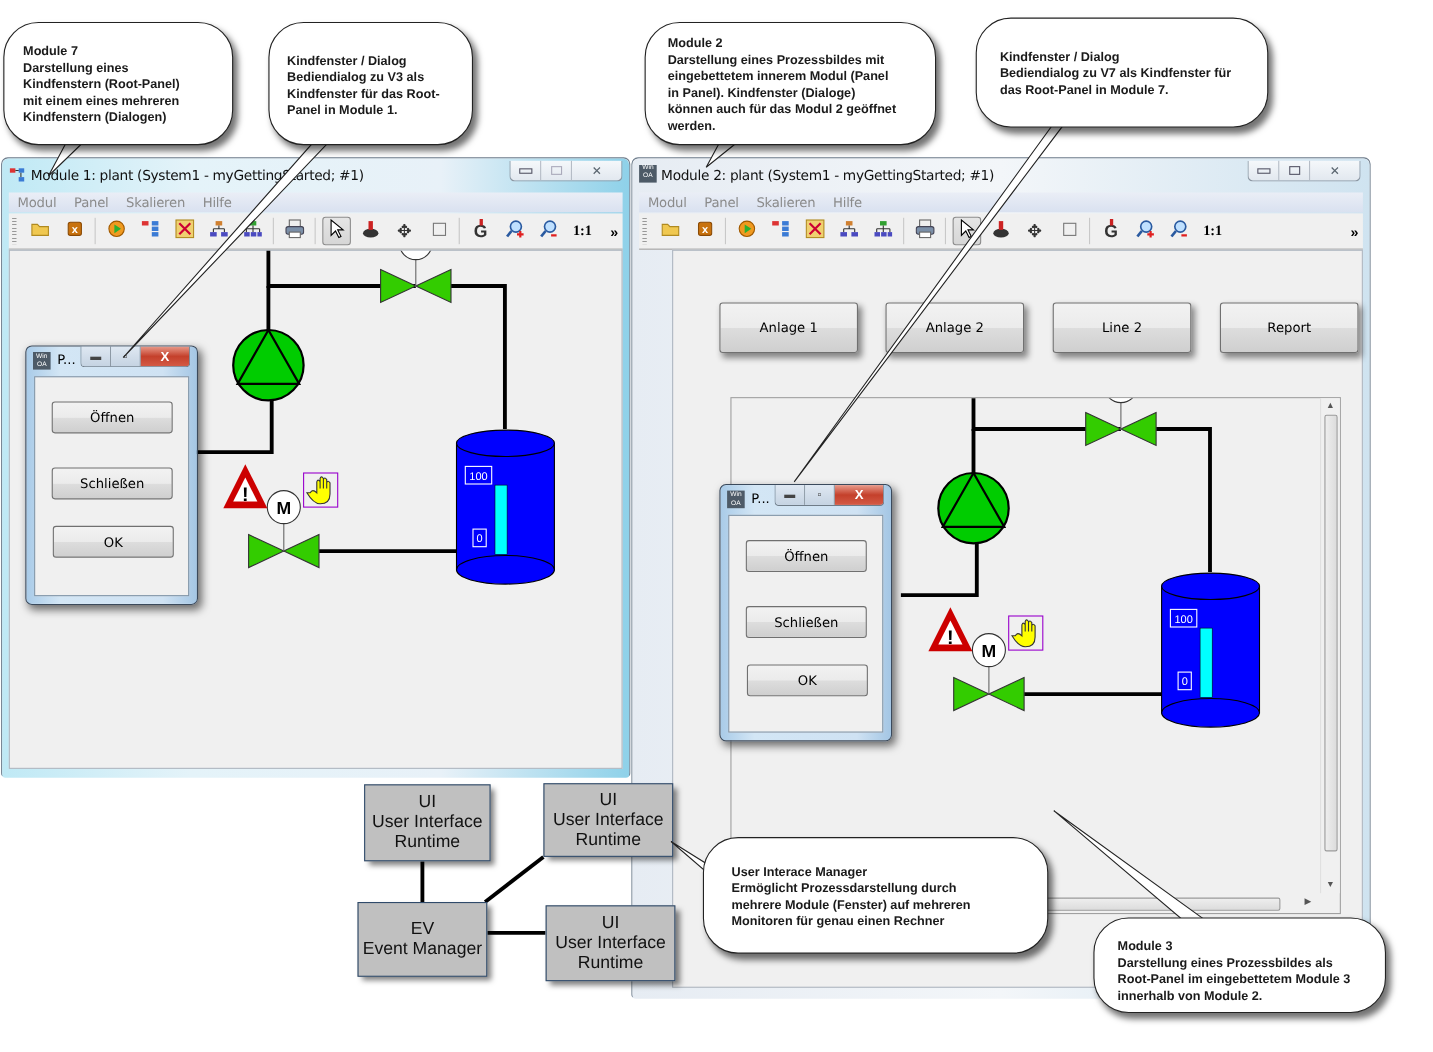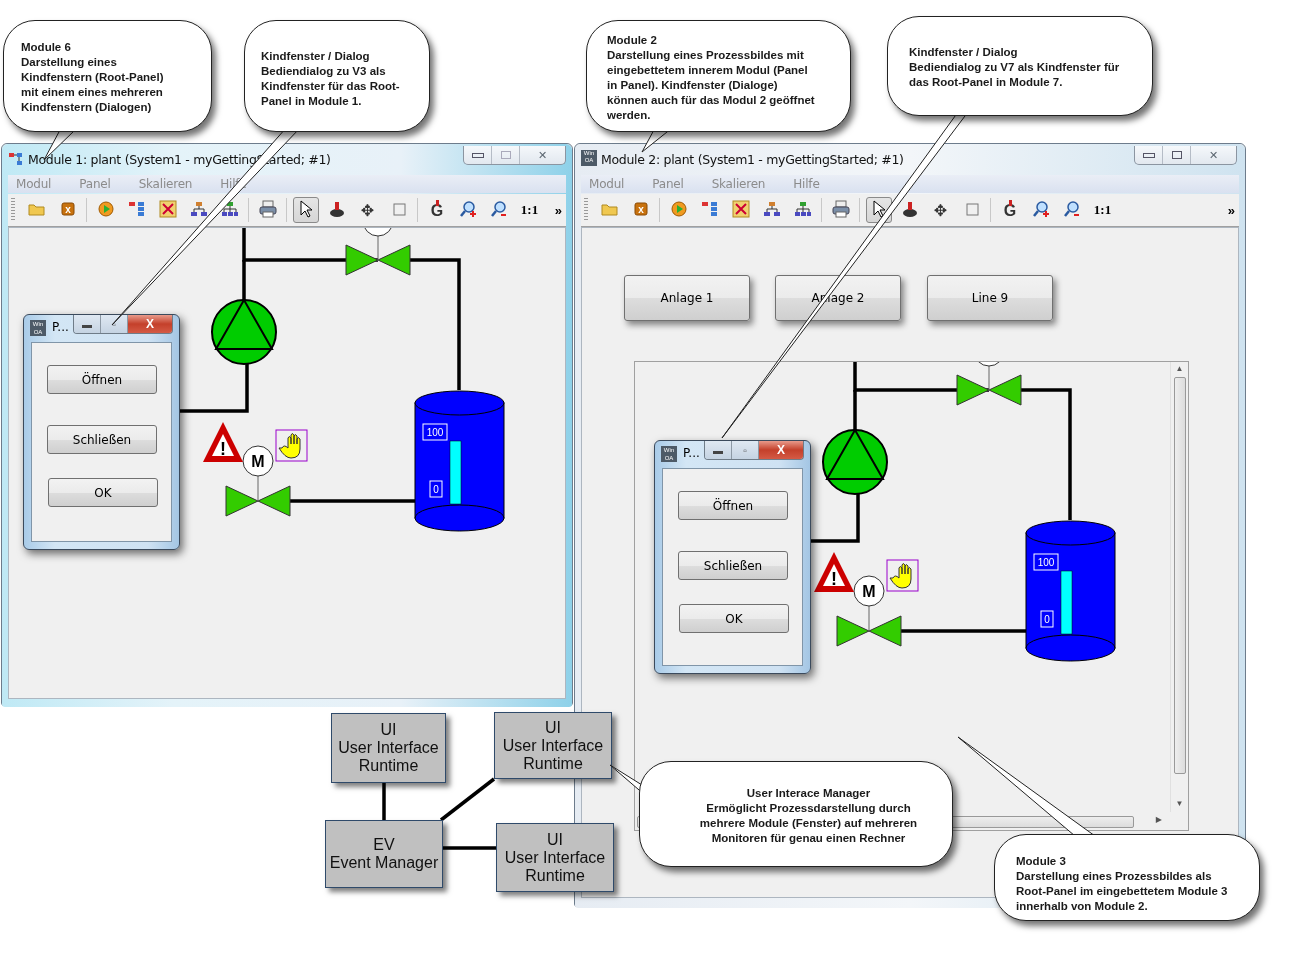--- a/index.html
+++ b/index.html
@@ -13,21 +13,21 @@
                background:linear-gradient(#fafcfe,#e9eff6); }
   .win1 { background:linear-gradient(90deg,#bfe9f5,#e4f3f9 30%,#e8f1f8 70%,#8ed1e9); }
   .win2 { background:linear-gradient(90deg,#e6ecf3,#f3f6f9 50%,#cfe3f0); }
   .title { position:absolute; top:8px; left:26px; font-size:12.5px; color:#111; white-space:nowrap; font-family:"DejaVu Sans", sans-serif; letter-spacing:-0.3px;}
   .app-icon { position:absolute; top:8px; left:6px; width:16px; height:14px; }
   .caption-btns { position:absolute; top:2px; height:18px; display:flex; border:1px solid #8b95a1; border-top:none;
                   border-radius:0 0 5px 5px; background:linear-gradient(#f5f8fb,#e2e8ef); overflow:hidden; }
   .cbtn { width:27px; height:18px; display:flex; align-items:center; justify-content:center; border-right:1px solid #b5bcc6; color:#5b6670; font-size:11px; }
   .cbtn.close { width:45px; border-right:none; }
   .menubar { position:absolute; left:6px; right:6px; height:18px; background:linear-gradient(#eaeef6,#d9e1f0);
-             font-size:12px; color:#8b8b8b; display:flex; align-items:center; gap:12px; font-family:"DejaVu Sans", sans-serif; }
+             font-size:12px; color:#8b8b8b; display:flex; align-items:center; gap:0; font-family:"DejaVu Sans", sans-serif; }
   .menubar span { padding:0 8px; letter-spacing:-0.2px; }
   .toolbar { position:absolute; left:6px; right:6px; height:32px; background:#f0f0f0; border-bottom:1px solid #a0a0a0;
              display:flex; align-items:center; }
   .grip { width:4px; height:24px; margin:0 6px 0 3px; background:repeating-linear-gradient(#999 0 1px, transparent 1px 3px); }
   .tb { width:26px; height:26px; margin:0 2.5px; display:flex; align-items:center; justify-content:center; font-size:15px; box-sizing:border-box; }
   .tb.active { border:1px solid #8a8a8a; border-radius:3px; background:linear-gradient(#e5e5e5,#d6d6d6); }
   .tb-sep { width:1px; height:24px; background:#c8c8c8; margin:0 3px; }
   .tb-more { position:absolute; right:4px; font-size:13px; font-weight:bold; color:#000; }
   .content { position:absolute; left:6px; right:6px; background:#f0f0f0; border:1px solid #adb6c0; box-sizing:border-box; }
 
@@ -399,24 +399,25 @@
             <circle cx="10" cy="7" r="5" fill="#bfe0ff" stroke="#2a5aa0" stroke-width="1.5"></circle>
             <path d="M6 11 L2 16" stroke="#2a5aa0" stroke-width="2.5"></path>
             <path d="M11 15h5" stroke="#e02020" stroke-width="2"></path>
           </svg></span>
       </div>
       <div class="tb">
         <span style="font-weight: bold; font-size: 13px; font-family: &quot;Liberation Serif&quot;, serif;">1:1</span>
       </div>
       <div class="tb-more">»</div>
     </div>
-  <div class="content" style="top:83px; bottom:8px;">
+  <div class="content" style="top:83px; bottom:8px;margin-left:30px;">
     <div class="bigbtn" style="left:42px; top:47px;">Anlage 1</div>
     <div class="bigbtn" style="left:193px; top:47px;">Anlage 2</div>
-    <div class="bigbtn" style="left:345px; top:47px;">Line 9</div>
+    <div class="bigbtn" style="left:345px; top:47px;">Line 2</div>
+    <div class="bigbtn" style="left:497px; top:47px;">Report</div>
 
     <div style="position:absolute; left:52px; top:133px; width:555px; height:470px; border:1px solid #a0a0a0; background:#f0f0f0; box-sizing:border-box;">
       <svg class="proc" width="535" height="450" style="position:absolute;left:0;top:0;">
           <g transform="translate(-6,-12)">
             <polyline points="226,0 226,40 360,40" stroke="#000" stroke-width="3.5" fill="none"></polyline>
             <polyline points="392,40 441,40 441,170" stroke="#000" stroke-width="3.5" fill="none"></polyline>
             <polyline points="226,40 226,80" stroke="#000" stroke-width="3.5" fill="none"></polyline>
             <polyline points="229,143 229,191 160,191" stroke="#000" stroke-width="3.5" fill="none"></polyline>
             <polyline points="272,281 400,281" stroke="#000" stroke-width="3.5" fill="none"></polyline>
             <g>
@@ -531,21 +532,21 @@
     <polygon points="60,130 75,130 44,160"></polygon>
     <polygon points="286,128 300,128 112,325"></polygon>
     <polygon points="655,128 672,128 642,152"></polygon>
     <polygon points="958,112 968,112 722,438"></polygon>
     <polygon points="650,790 660,808 610,765"></polygon>
     <polygon points="1075,836 1095,836 958,737"></polygon>
   </g>
 </svg>
 
 <div class="callout" style="left:3px; top:20px; width:209px; height:112px; padding:19px 0 0 17px;">
-  <p>Module 6</p>
+  <p>Module 7</p>
   <p>Darstellung eines</p>
   <p>Kindfenstern (Root-Panel)</p>
   <p>mit einem eines mehreren</p>
   <p>Kindfenstern (Dialogen)</p>
 </div>
 <div class="callout" style="left:244px; top:20px; width:186px; height:112px; padding:28px 0 0 16px;">
   <p>Kindfenster / Dialog</p>
   <p>Bediendialog zu V3 als</p>
   <p>Kindfenster für das Root-</p>
   <p>Panel in Module 1.</p>
@@ -556,21 +557,21 @@
   <p>eingebettetem innerem Modul (Panel</p>
   <p>in Panel).  Kindfenster (Dialoge)</p>
   <p>können auch für das Modul 2 geöffnet</p>
   <p>werden.</p>
 </div>
 <div class="callout" style="left:887px; top:16px; width:266px; height:100px; padding:28px 0 0 21px;">
   <p>Kindfenster / Dialog</p>
   <p>Bediendialog zu V7 als Kindfenster für</p>
   <p>das Root-Panel in Module 7.</p>
 </div>
-<div class="callout" style="left:639px; top:761px; width:314px; height:106px; padding:24px 0 0 25px;text-align:center;">
+<div class="callout" style="left:639px; top:761px; width:314px; height:106px; padding:24px 0 0 25px;">
   <p>User Interace Manager</p>
   <p>Ermöglicht Prozessdarstellung durch</p>
   <p>mehrere Module (Fenster) auf mehreren</p>
   <p>Monitoren für genau einen  Rechner</p>
 </div>
 <div class="callout" style="left:994px; top:834px; width:266px; height:87px; padding:19px 0 0 21px;">
   <p>Module 3</p>
   <p>Darstellung eines Prozessbildes als</p>
   <p>Root-Panel im eingebettetem Module 3</p>
   <p>innerhalb von Module 2.</p>

